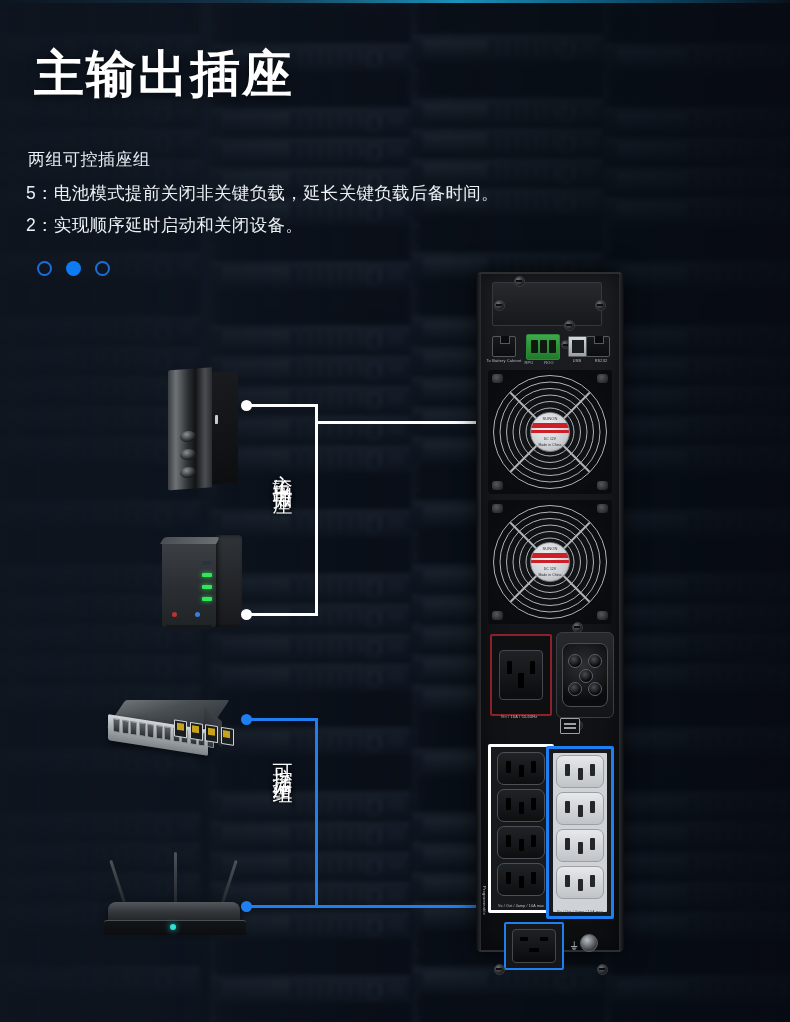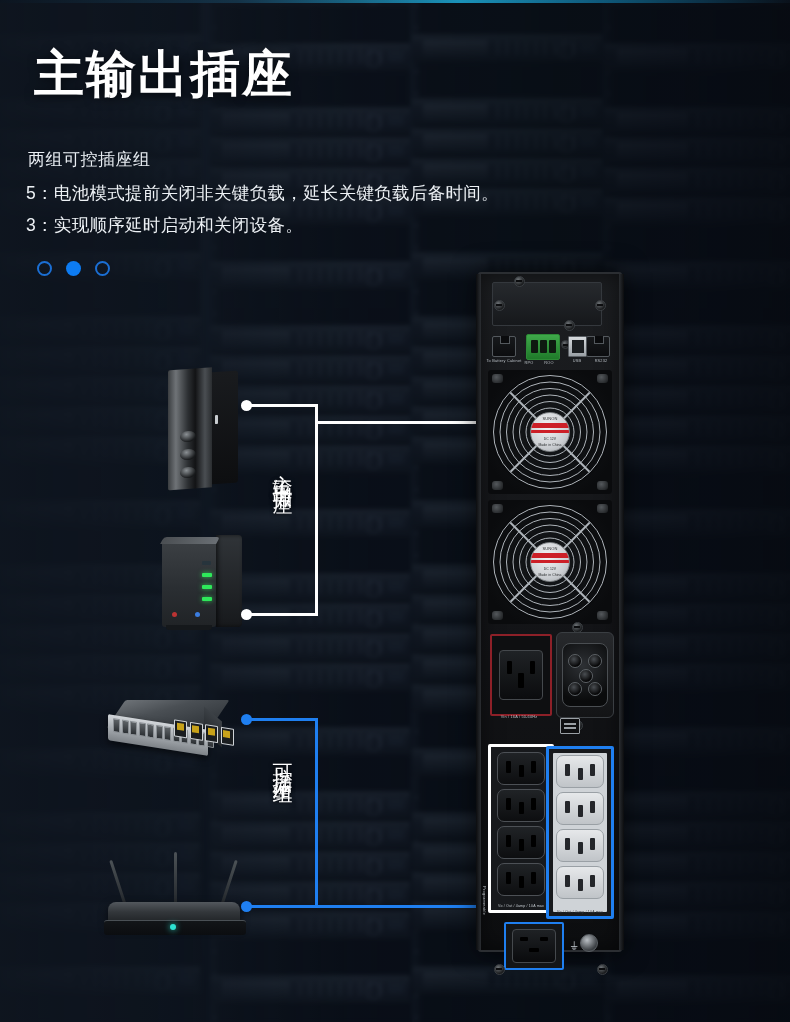--- a/index.html
+++ b/index.html
@@ -1727,21 +1727,21 @@
 
   <div class="bg-blur"></div>
   <div class="bg-vign"></div>
   <div class="bg-dark"></div>
   <div class="bg-top-glow"></div>
 
   <div class="headline">主输出插座</div>
   <div class="subhead">两组可控插座组</div>
   <div class="bullets">
     <div>5：电池模式提前关闭非关键负载，延长关键负载后备时间。</div>
-    <div>3：实现顺序延时启动和关闭设备。</div>
+    <div>2：实现顺序延时启动和关闭设备。</div>
   </div>
 
   <div class="dots">
     <span class="dot hollow"></span>
     <span class="dot solid"></span>
     <span class="dot hollow"></span>
   </div>
 
   <div class="dev tower" style="left:168px;top:368px;">
     <div class="face"></div>

